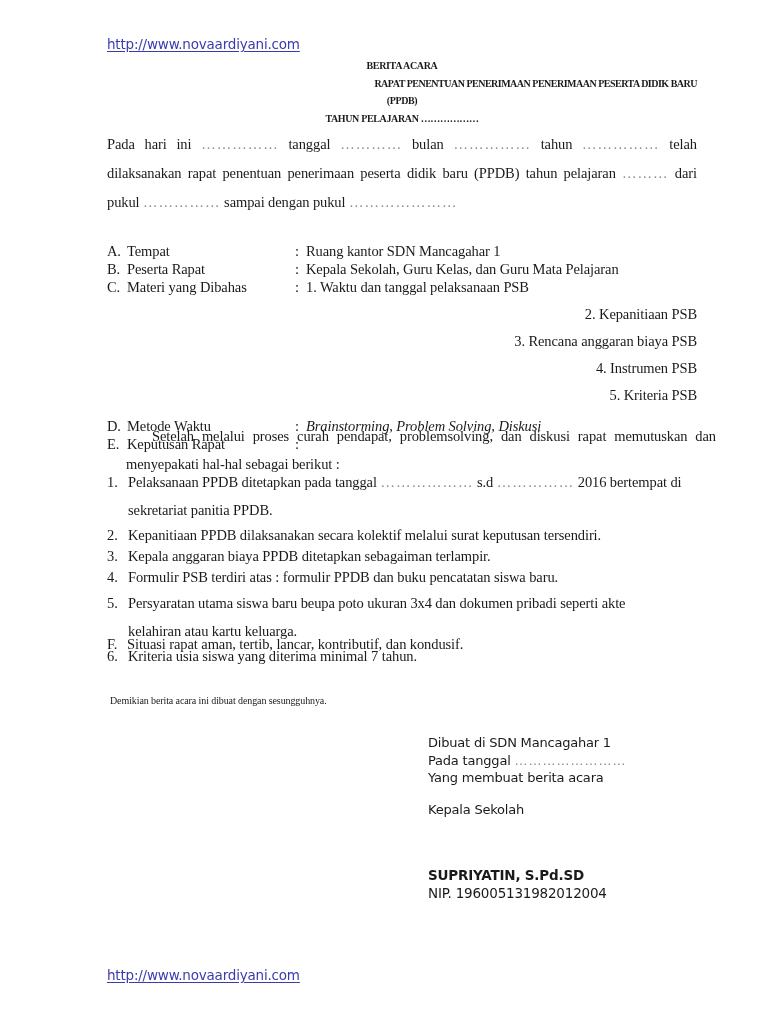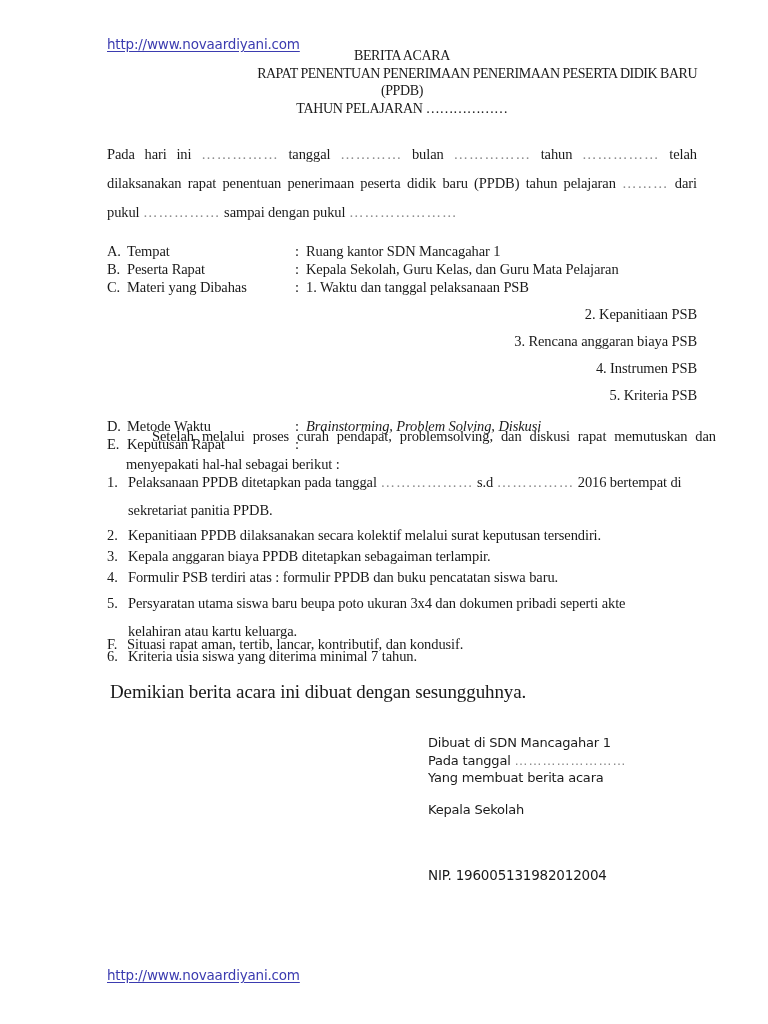--- a/index.html
+++ b/index.html
@@ -30,43 +30,43 @@
     text-decoration: underline;
     text-underline-offset: 2px;
     white-space: nowrap;
   }
   #header-link { top: 36px; }
   #footer-link { top: 967px; }
 
   
   .title-block {
     position: absolute;
-    top: 47px;
+    top: 57px;
     left: 107px;
     width: 590px;
     text-align: center;
-    font-weight: normal;
-    font-size: 14px;
+    font-weight: bold;
+    font-size: 10px;
     line-height: 17.5px;
     letter-spacing: -0.35px;
   }
   .title-line { white-space: nowrap; }
   .title-line.wide { letter-spacing: -0.5px; text-align: right; }
 
   
   .para {
     position: absolute;
     left: 107px;
     width: 590px;
     font-size: 14.5px;
     line-height: 29px;
     text-align: justify;
     letter-spacing: -0.1px;
   }
-  #intro-para { top: 140px; }
+  #intro-para { top: 130px; }
 
   .lead { color: #8d8d8d; letter-spacing: 1px; }
 
   
   .deflist {
     position: absolute;
     left: 107px;
     top: 242px;
     width: 590px;
     font-size: 14.5px;
@@ -132,22 +132,22 @@
     align-items: baseline;
     font-size: 14.5px;
     letter-spacing: -0.1px;
   }
   #f-row .marker { width: 20px; flex: 0 0 20px; }
 
   
   #closing {
     position: absolute;
     left: 110px;
-    top: 681px;
-    font-size: 19px;
+    top: 695px;
+    font-size: 10px;
     letter-spacing: -0.1px;
     white-space: nowrap;
   }
 
   
   .signature {
     position: absolute;
     left: 428px;
     top: 734px;
     font-family: "DejaVu Sans", "Liberation Sans", sans-serif;
@@ -307,18 +307,19 @@
   <div class="signature">
     <div>Dibuat di SDN Mancagahar 1</div>
     <div>
       <span>Pada tanggal</span>
       <span class="dots-inline">……………………</span>
     </div>
     <div>Yang membuat berita acara</div>
     <div class="gap-sm"></div>
     <div>Kepala Sekolah</div>
     <div class="gap-lg"></div>
+    <div class="sig-name">SUPRIYATIN, S.Pd.SD</div>
     <div class="sig-nip">NIP. 196005131982012004</div>
   </div>
 
   <a class="weblink" id="footer-link" href="#">http://www.novaardiyani.com</a>
 
 </div>
 
 </body></html>

